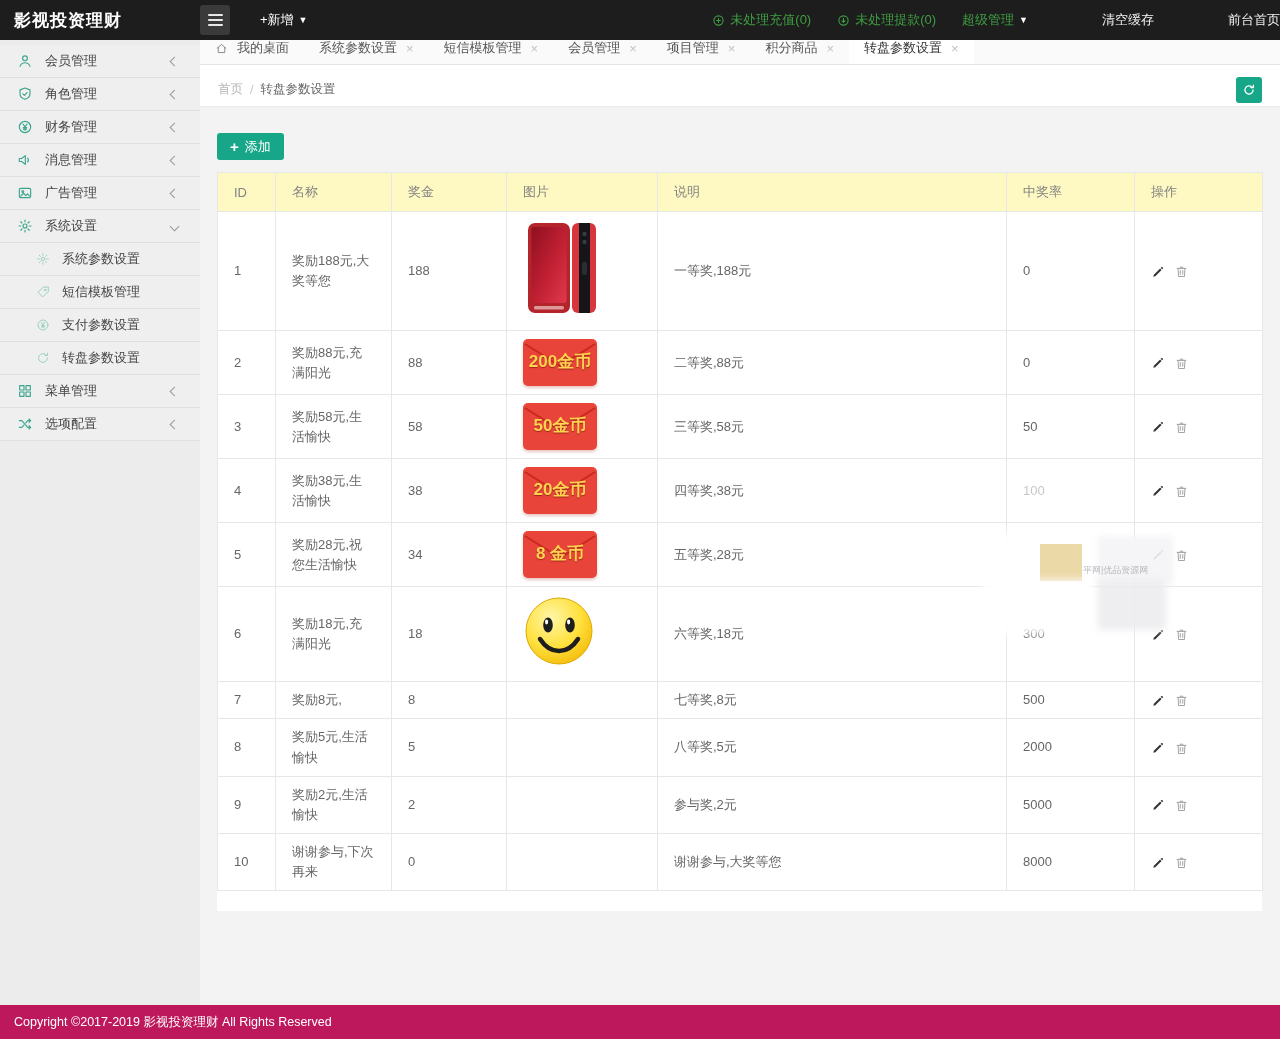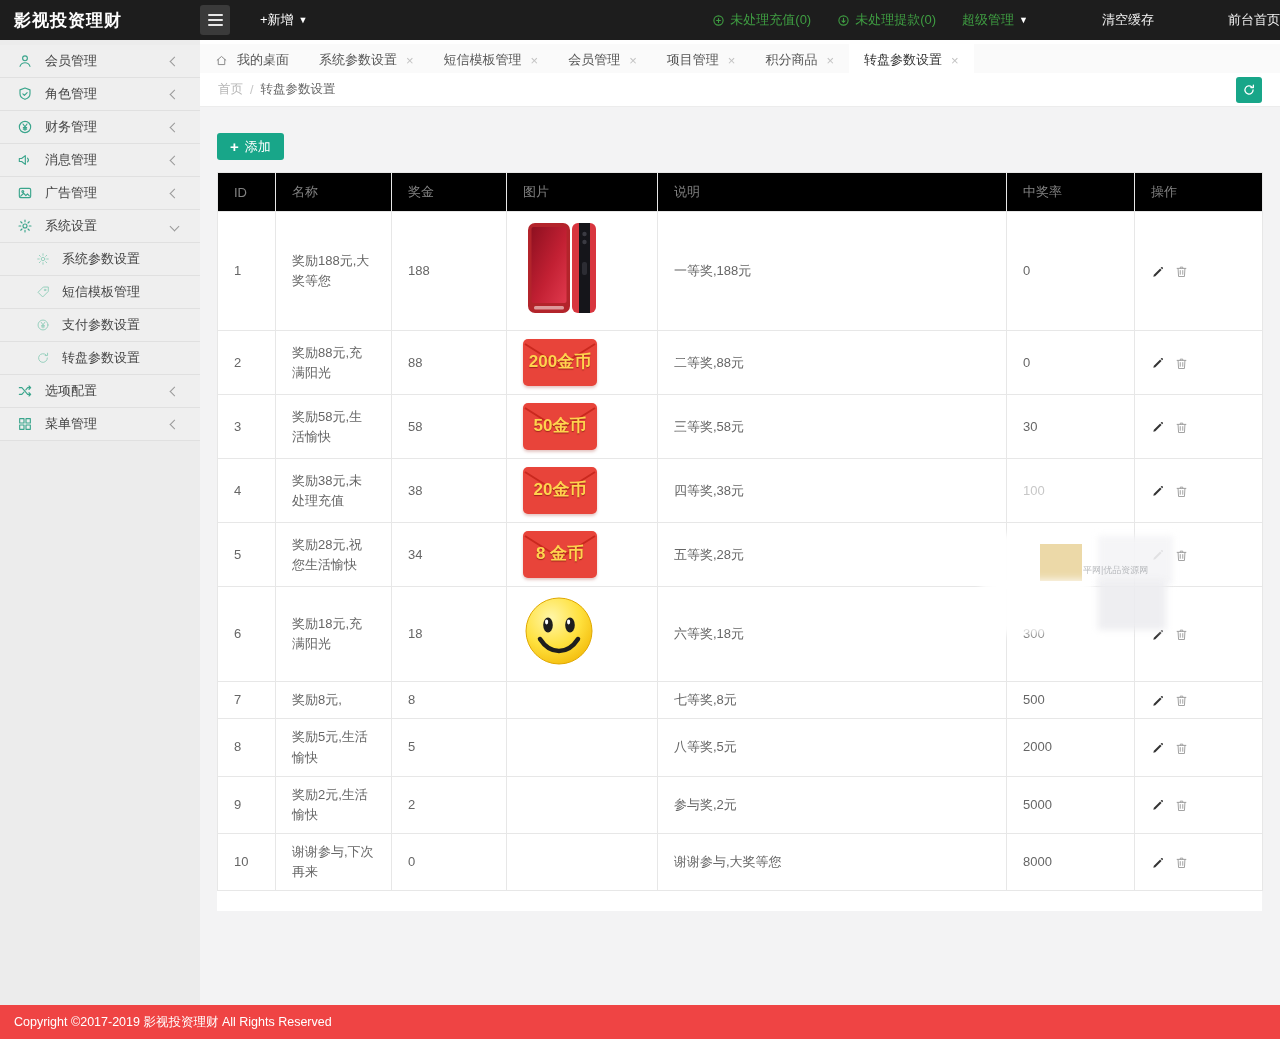--- a/index.html
+++ b/index.html
@@ -30,21 +30,21 @@
   .menu-item .mi-label { font-size:13px; color:#454545; }
   .chev { position:absolute; right:22px; width:7px; height:7px;
     border-left:1.5px solid #9a9a9a; border-bottom:1.5px solid #9a9a9a; }
   .chev.left { transform:rotate(45deg); }
   .chev.down { transform:rotate(-45deg); top:13px; }
   .submenu { list-style:none; }
   .submenu .menu-item { padding-left:36px; background:#efefef; }
   .submenu .mi-icon { color:#97cfbd; }
 
   
-  .tabbar { position:absolute; left:200px; top:44px; right:0; height:33px; background:#fafafa;
+  .tabbar { position:absolute; left:200px; top:32px; right:0; height:33px; background:#fafafa;
     border-bottom:1px solid #e4e4e4; display:flex; z-index:20; }
   .tab { display:flex; align-items:center; gap:9px; padding:0 15px; font-size:13px; color:#555;
     cursor:pointer; white-space:nowrap; }
   .tab.active { background:#fff; color:#333; }
   .tab .close { color:#c2c2c2; font-size:13px; cursor:pointer; }
   .tab .home { color:#8a8a8a; display:flex; }
 
   
   .crumbbar { position:absolute; left:200px; top:73px; right:0; height:34px; background:#fff;
     border-bottom:1px solid #ececec; display:flex; align-items:center; padding-left:18px; z-index:20; }
@@ -56,21 +56,21 @@
 
   
   .wrapper { position:absolute; left:200px; top:107px; right:0; bottom:34px; background:#f3f3f4; overflow:hidden; }
   .toolbar { margin:26px 0 12px 17px; }
   .btn-add { background:#18a689; color:#fff; border:none; border-radius:3px; height:27px; padding:0 13px;
     font-size:13px; cursor:pointer; display:inline-flex; align-items:center; gap:6px; }
   .btn-add .plus { font-size:15px; font-weight:bold; line-height:1; }
   .panel { margin:0 18px 0 17px; background:#fff; padding-bottom:20px; }
 
   table.grid { width:100%; border-collapse:collapse; table-layout:fixed; background:#fff; }
-  .grid th { background:#000000; color:#828282; font-weight:normal; font-size:13px; text-align:left;
+  .grid th { background:#fef9c3; color:#828282; font-weight:normal; font-size:13px; text-align:left;
     padding:10px 16px; border:1px solid #e7e7e7; }
   .grid td { font-size:13px; color:#666; padding:8px 16px; border:1px solid #e7e7e7;
     vertical-align:middle; line-height:1.55; word-break:break-all; }
   .grid td.c-rate.faded { color:#c7c7c7; }
   .c-act .act { display:inline-flex; margin-right:9px; cursor:pointer; vertical-align:middle; }
   .c-act .edit { color:#333; }
   .c-act .del { color:#9d9d9d; }
 
   .env { width:74px; height:47px; background:#e8443a; border-radius:5px; position:relative;
     display:flex; align-items:center; justify-content:center; box-shadow:0 2px 3px rgba(150,30,20,.25); }
@@ -90,21 +90,21 @@
   .blur-zone { position:absolute; left:980px; top:518px; width:215px; height:130px; z-index:5; pointer-events:none; }
   .blur-zone > div { position:absolute; }
   .bz1 { left:0; top:16px; width:115px; height:55px; background:rgba(255,255,255,.95); filter:blur(3px); }
   .bz-tan { left:60px; top:26px; width:42px; height:37px; background:#ecd9a8; filter:blur(.6px); }
   .bz2 { left:118px; top:18px; width:75px; height:48px; background:rgba(244,244,246,.9); filter:blur(3px); }
   .bz3 { left:8px; top:62px; width:100px; height:54px; background:rgba(255,255,255,.94); filter:blur(4px); }
   .bz4 { left:118px; top:62px; width:68px; height:50px; background:rgba(236,236,239,.88); filter:blur(3px); }
   .bz-text { left:103px; top:46px; width:110px; font-size:9px; color:#83878c; opacity:.55; filter:blur(.6px); white-space:nowrap; }
 
   
-  .footer { position:absolute; left:0; bottom:0; width:1280px; height:34px; background:#ef4444;
+  .footer { position:absolute; left:0; bottom:0; width:1280px; height:34px; background:#be185d;
     color:#fff; font-size:12.5px; display:flex; align-items:center; padding-left:14px; z-index:30; }
 </style>
 </head>
 <body>
 
 <div class="header">
   <div class="logo">影视投资理财</div>
   <button class="hamburger" aria-label="menu">
     <span></span>
       <span></span>
@@ -239,36 +239,36 @@
               <path d="M19.5 12a7.5 7.5 0 1 1-2.2-5.3"></path>
               <path d="M19.8 3.8v4h-4"></path>
             </svg>
           </span>
           <span class="mi-label">转盘参数设置</span>
         </li>
       </ul>
       <li class="menu-item">
         <span class="mi-icon">
           <svg width="16" height="16" viewBox="0 0 24 24" fill="none" stroke="currentColor" stroke-width="1.7" stroke-linecap="round" stroke-linejoin="round">
-            <path d="M3.5 7h3.8L16 17h4.5M20.5 17L18 19.5M20.5 17L18 14.5M3.5 17h3.8l3-3.2M13.2 10.2L16 7h4.5M20.5 7L18 4.5M20.5 7L18 9.5"></path>
-          </svg>
-        </span>
-        <span class="mi-label">选项配置</span>
-        <span class="chev left"></span>
-      </li>
-      <li class="menu-item">
-        <span class="mi-icon">
-          <svg width="16" height="16" viewBox="0 0 24 24" fill="none" stroke="currentColor" stroke-width="1.7" stroke-linecap="round" stroke-linejoin="round">
             <rect x="4" y="4" width="6.5" height="6.5"></rect>
             <rect x="13.5" y="4" width="6.5" height="6.5"></rect>
             <rect x="4" y="13.5" width="6.5" height="6.5"></rect>
             <rect x="13.5" y="13.5" width="6.5" height="6.5"></rect>
           </svg>
         </span>
         <span class="mi-label">菜单管理</span>
+        <span class="chev left"></span>
+      </li>
+      <li class="menu-item">
+        <span class="mi-icon">
+          <svg width="16" height="16" viewBox="0 0 24 24" fill="none" stroke="currentColor" stroke-width="1.7" stroke-linecap="round" stroke-linejoin="round">
+            <path d="M3.5 7h3.8L16 17h4.5M20.5 17L18 19.5M20.5 17L18 14.5M3.5 17h3.8l3-3.2M13.2 10.2L16 7h4.5M20.5 7L18 4.5M20.5 7L18 9.5"></path>
+          </svg>
+        </span>
+        <span class="mi-label">选项配置</span>
         <span class="chev left"></span>
       </li>
     </ul>
 </div>
 
 <div class="tabbar" id="tabbar">
     <div class="tab">
       <span class="home">
         <svg width="13" height="13" viewBox="0 0 24 24" fill="none" stroke="currentColor" stroke-width="1.8" stroke-linecap="round" stroke-linejoin="round">
           <path d="M4 11.5L12 4.5l8 7"></path>
@@ -411,35 +411,35 @@
             <td class="c-prize">58</td>
             <td class="c-img">
     <div class="env">
       <svg class="flap" width="74" height="47" viewBox="0 0 74 47">
         <path d="M2 5 L37 27 L72 5" fill="none" stroke="#c9281e" stroke-width="2" stroke-linejoin="round"></path>
       </svg>
       <span class="env-label">50金币</span>
     </div>
             </td>
             <td class="c-desc">三等奖,58元</td>
-            <td class="c-rate">30</td>
+            <td class="c-rate">50</td>
             <td class="c-act"><span class="act edit">
                 <svg width="14" height="14" viewBox="0 0 24 24" fill="currentColor">
                   <path d="M4 20l.9-3.4L15.6 5.9l2.5 2.5L7.4 19.1z"></path>
                   <path d="M16.6 4.9l1.1-1.1c.5-.5 1.4-.5 1.9 0l.6.6c.5.5.5 1.4 0 1.9l-1.1 1.1z"></path>
                 </svg>
               </span><span class="act del">
                 <svg width="15" height="15" viewBox="0 0 24 24" fill="none" stroke="currentColor" stroke-width="1.5" stroke-linecap="round" stroke-linejoin="round">
                   <path d="M5 7h14M10 7V5h4v2M6.5 7l.8 13h9.4l.8-13M10 10.5v6M14 10.5v6"></path>
                 </svg>
               </span></td>
           </tr>
           <tr>
             <td class="c-id">4</td>
-            <td class="c-name">奖励38元,未处理充值</td>
+            <td class="c-name">奖励38元,生活愉快</td>
             <td class="c-prize">38</td>
             <td class="c-img">
     <div class="env">
       <svg class="flap" width="74" height="47" viewBox="0 0 74 47">
         <path d="M2 5 L37 27 L72 5" fill="none" stroke="#c9281e" stroke-width="2" stroke-linejoin="round"></path>
       </svg>
       <span class="env-label">20金币</span>
     </div>
             </td>
             <td class="c-desc">四等奖,38元</td>

